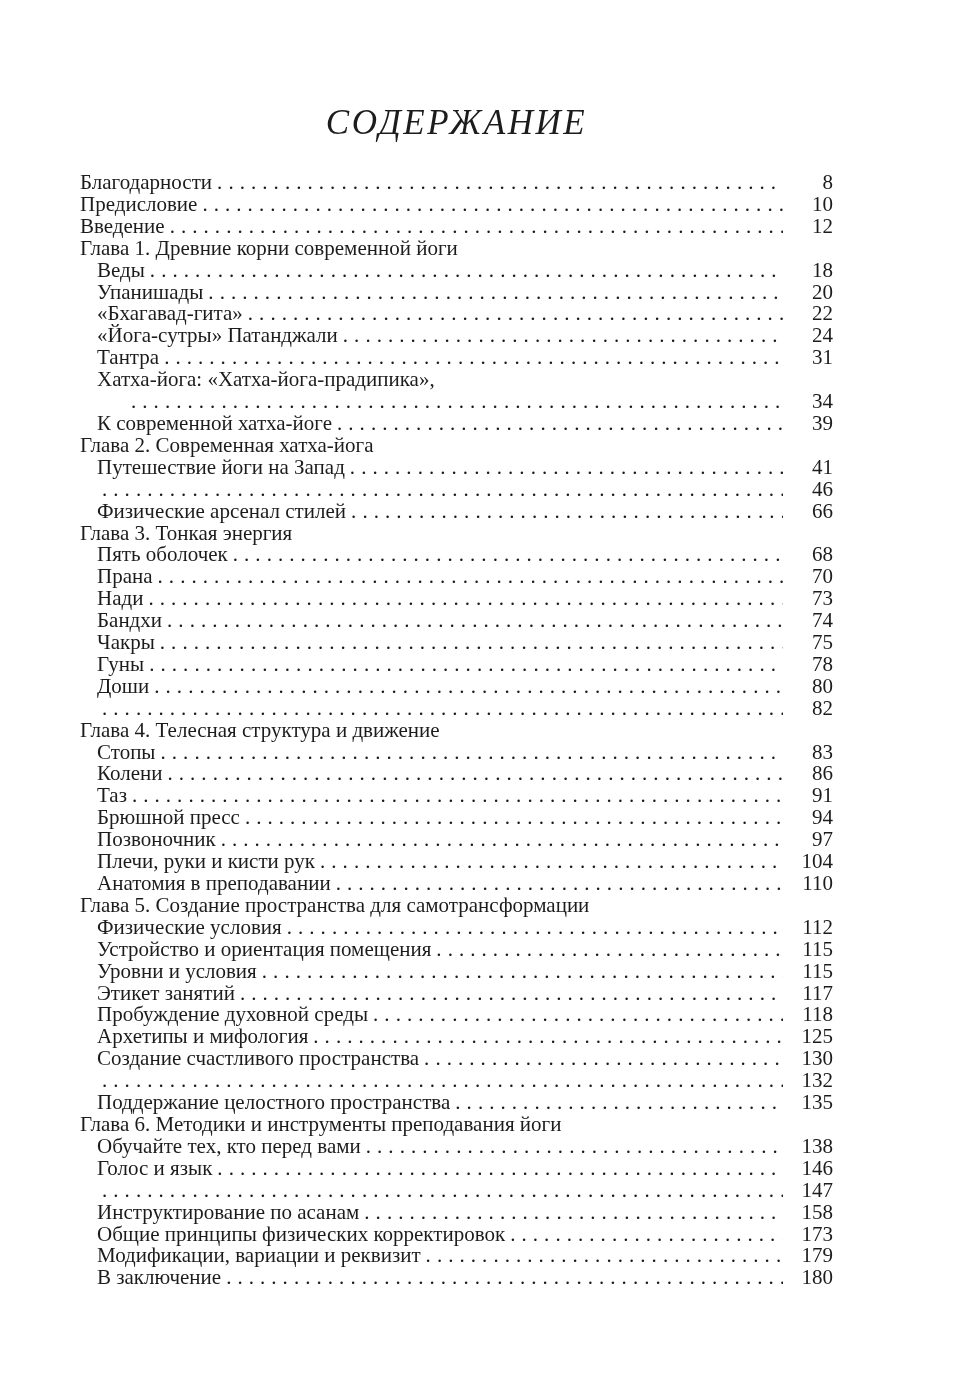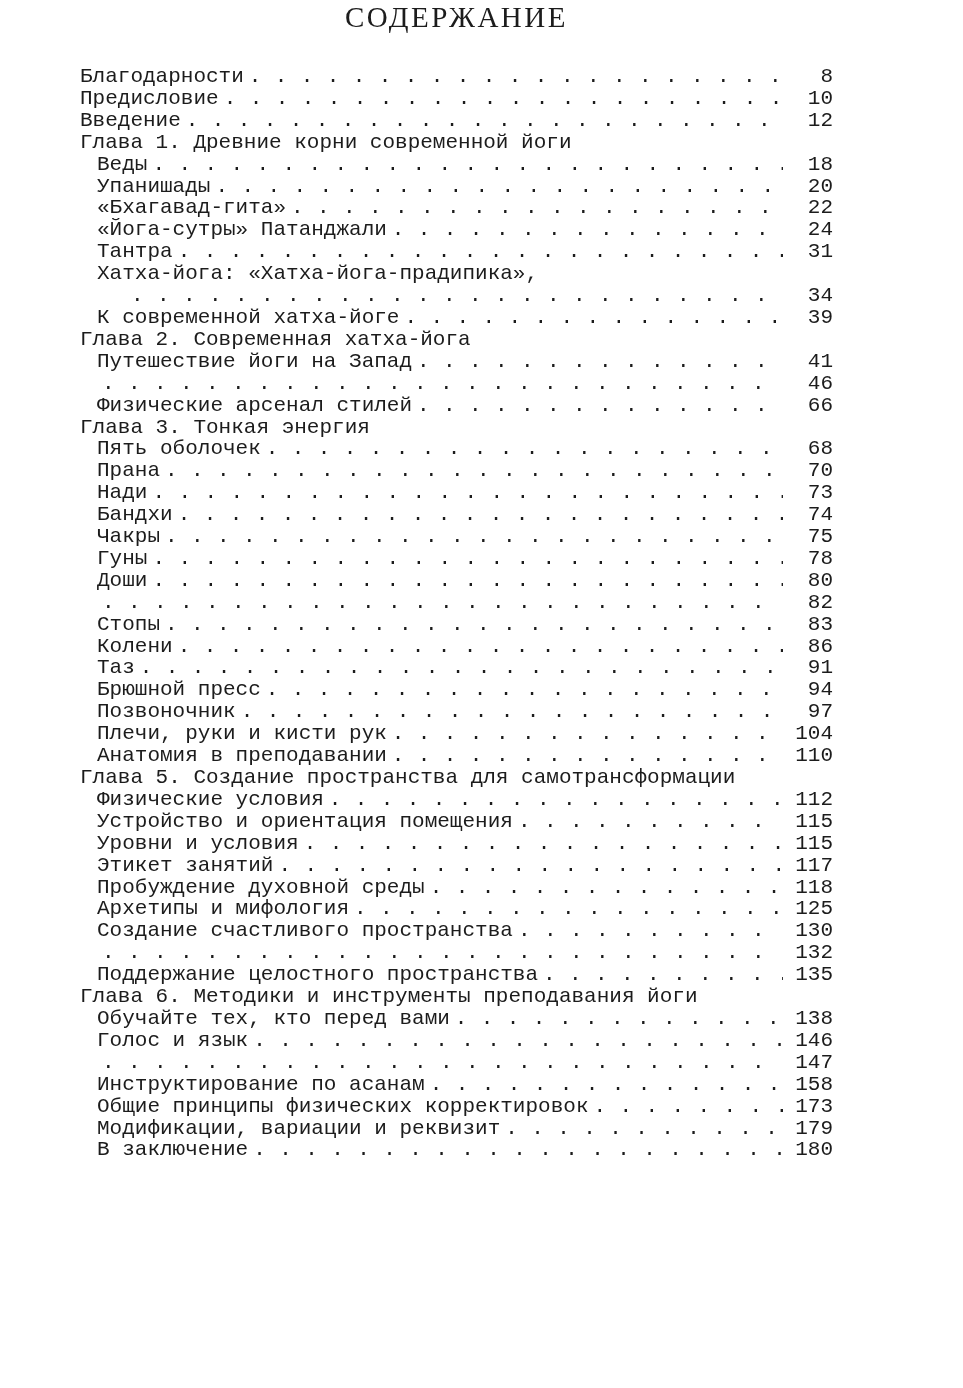--- a/index.html
+++ b/index.html
@@ -16,30 +16,31 @@
     overflow: hidden;
   }
   .page-inner {
     position: absolute;
     left: 80px;
     top: 0;
     width: 753px;
   }
   .toc-title {
     margin: 0;
+    padding-top: 106px;
     text-align: center;
-    font-size: 29px;
+    font-size: 35px;
     font-weight: 500;
     letter-spacing: 2.5px;
     line-height: 34px;
     color: #1c1c1c;
+    font-style: italic;
   }
   .toc-list {
     margin-top: 32px;
-    font-family: Liberation Mono, monospace;
   }
   .toc-row {
     display: flex;
     align-items: baseline;
     font-size: 21px;
     line-height: 21.9px;
     white-space: nowrap;
   }
   .toc-row.lvl1 { padding-left: 17px; }
   .toc-row.lvl2 { padding-left: 46px; }
@@ -176,20 +177,24 @@
   </div>
       <div class="toc-row lvl1">
     <span class="toc-label">Доши</span>
     <span class="toc-dots">. . . . . . . . . . . . . . . . . . . . . . . . . . . . . . . . . . . . . . . . . . . . . . . . . . . . . . . . . . . . . . . . . . . . . . . . . . . . . . . . . . . . . . . . . . . . . . . . . . . . . . . . . . . . . . . . . . . . . . . . </span>
     <span class="toc-page">80</span>
   </div>
       <div class="toc-row lvl1">
     <span class="toc-dots">. . . . . . . . . . . . . . . . . . . . . . . . . . . . . . . . . . . . . . . . . . . . . . . . . . . . . . . . . . . . . . . . . . . . . . . . . . . . . . . . . . . . . . . . . . . . . . . . . . . . . . . . . . . . . . . . . . . . . . . . </span>
     <span class="toc-page">82</span>
   </div>
+      <div class="toc-row lvl0">
+    <span class="toc-label">Глава 4. Телесная структура и движение</span>
+
+  </div>
       <div class="toc-row lvl1">
     <span class="toc-label">Стопы</span>
     <span class="toc-dots">. . . . . . . . . . . . . . . . . . . . . . . . . . . . . . . . . . . . . . . . . . . . . . . . . . . . . . . . . . . . . . . . . . . . . . . . . . . . . . . . . . . . . . . . . . . . . . . . . . . . . . . . . . . . . . . . . . . . . . . . </span>
     <span class="toc-page">83</span>
   </div>
       <div class="toc-row lvl1">
     <span class="toc-label">Колени</span>
     <span class="toc-dots">. . . . . . . . . . . . . . . . . . . . . . . . . . . . . . . . . . . . . . . . . . . . . . . . . . . . . . . . . . . . . . . . . . . . . . . . . . . . . . . . . . . . . . . . . . . . . . . . . . . . . . . . . . . . . . . . . . . . . . . . </span>
     <span class="toc-page">86</span>
   </div>

